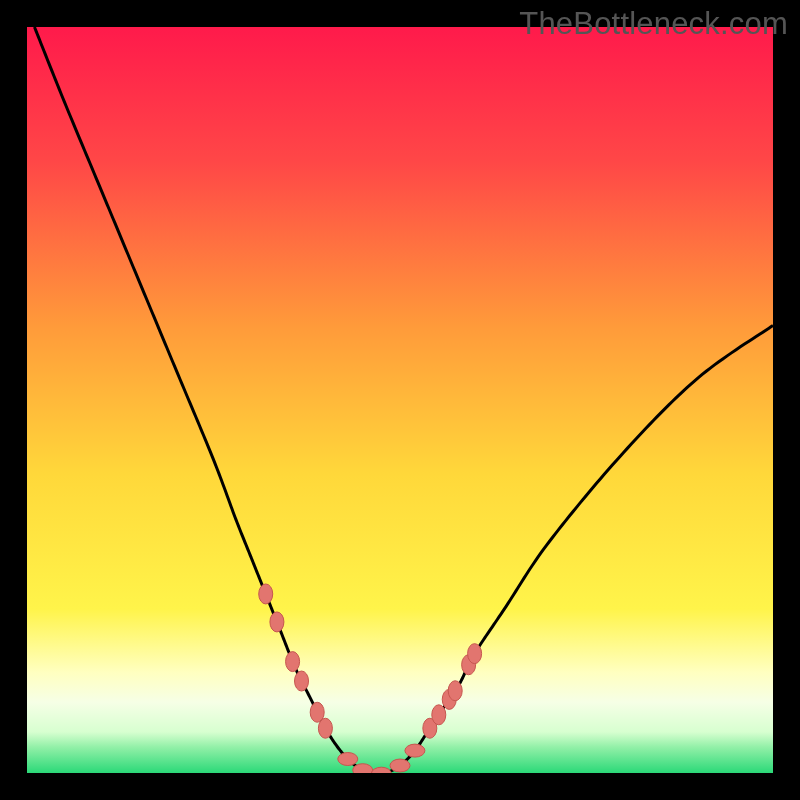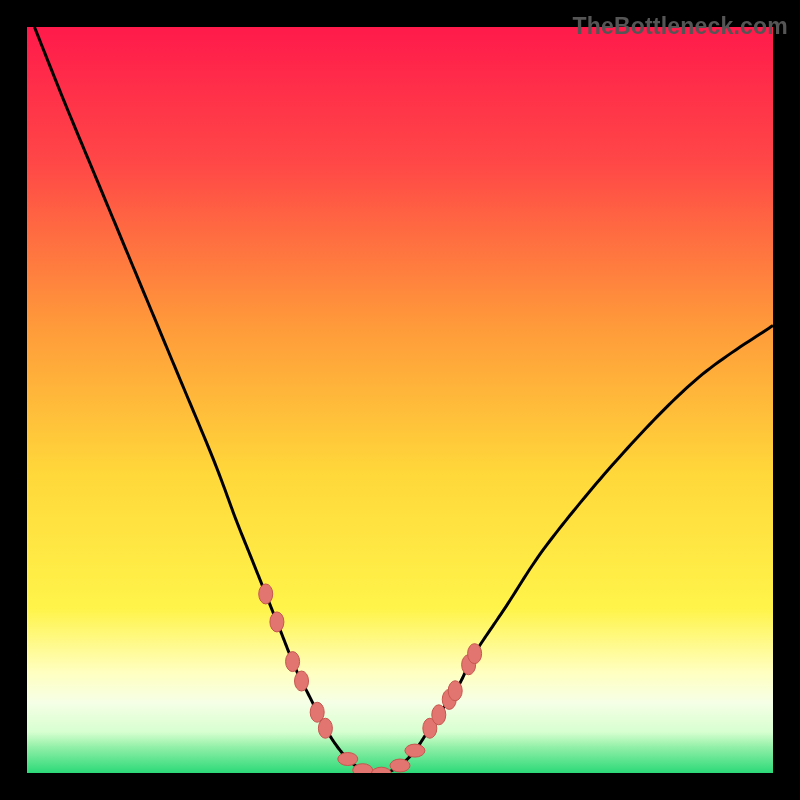--- a/index.html
+++ b/index.html
@@ -27,28 +27,27 @@
   .gradient {
     position: absolute;
     inset: 0;
   }
   .curve-svg {
     position: absolute;
     inset: 0;
   }
   .watermark {
     position: absolute;
-    top: 13px;
+    top: 6px;
     right: 12px;
     font-family: Arial, Helvetica, sans-serif;
-    font-size: 23px;
+    font-size: 31px;
     color: #555;
     letter-spacing: 0.2px;
     user-select: none;
-    font-weight: bold;
   }
 </style>
 </head>
 <body>
 
 <div class="stage">
   <div class="plot">
     <svg class="gradient" viewBox="0 0 746 746" preserveAspectRatio="none">
       <defs>
         <linearGradient id="bg" x1="0" y1="0" x2="0" y2="1">

